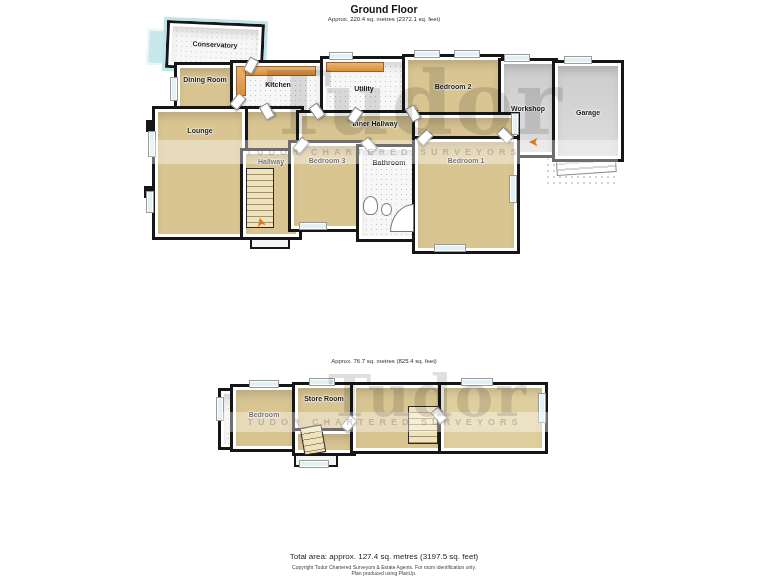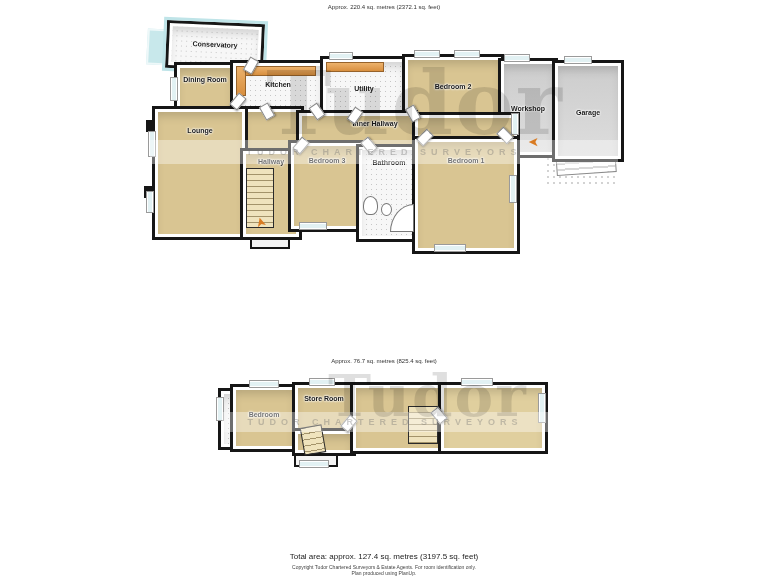--- a/index.html
+++ b/index.html
@@ -45,20 +45,21 @@
   .wm{position:absolute;font-family:"DejaVu Serif",serif;font-weight:bold;color:#000;opacity:.12;
       letter-spacing:2px;line-height:.9;z-index:7;}
   .footer{position:absolute;left:0;width:768px;text-align:center;z-index:9;}
   .f1{font-size:8px;color:#222;}
   .f2{font-size:5px;color:#444;}
 </style>
 </head>
 <body>
 
 <div class="floor-header" style="top:3px">
+  <div class="floor-title">Ground Floor</div>
   <div class="floor-sub">Approx. 220.4 sq. metres (2372.1 sq. feet)</div>
 </div>
 
 <div class="plan">
 
   <div class="patio" style="left:545px;top:156px;width:70px;height:30px"></div>
   <div class="gdoor" style="left:556px;top:150px;width:58px;height:22px;transform:rotate(-4deg)"></div>
   <div class="glass" style="left:147px;top:29px;width:20px;height:32px;transform:rotate(3deg)"></div>
   <div class="porch" style="left:250px;top:232px;width:36px;height:13px"></div>
 

